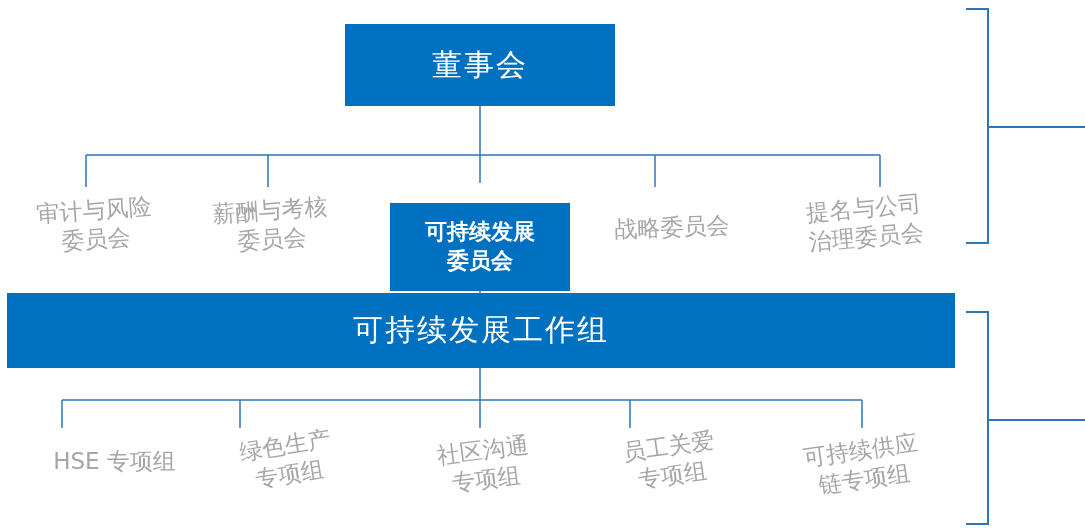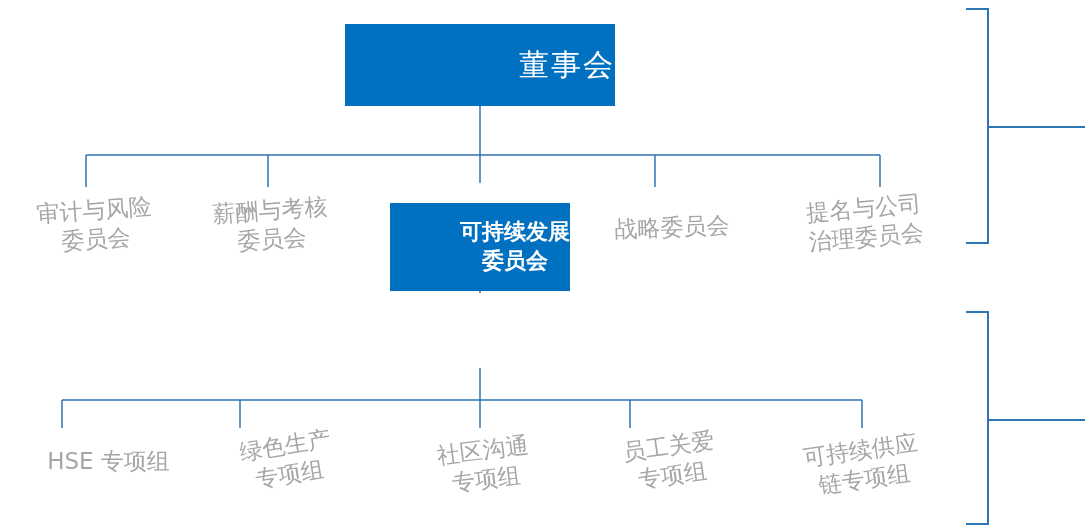--- a/index.html
+++ b/index.html
@@ -27,21 +27,20 @@
     display: flex;
     align-items: center;
     justify-content: center;
     text-align: center;
     white-space: pre-line;
     box-sizing: border-box;
   }
   .blue-box {
     background: var(--primary-blue, #0070C0);
     color: #ffffff;
-    justify-content: flex-end;
   }
   .board {
     left: 345px; top: 24px;
     width: 270px; height: 82px;
     font-size: 30px;
     letter-spacing: 2px;
   }
   .committee-highlight {
     left: 390px; top: 183px;
     width: 180px; height: 88px;
@@ -61,21 +60,21 @@
     font-size: 23px;
     line-height: 1.28;
     background: transparent;
   }
   
   .c0 { left: 10px;  top: 196px; width: 170px; transform: rotate(-4deg); }
   .c1 { left: 186px; top: 196px; width: 170px; transform: rotate(-4deg); }
   .c3 { left: 587px; top: 213px; width: 170px; transform: rotate(-2deg); }
   .c4 { left: 780px; top: 194px; width: 170px; transform: rotate(-5deg); }
   
-  .t0 { left: 26px;  top: 447px; width: 165px; align-items: center; }
+  .t0 { left: 32px;  top: 447px; width: 165px; align-items: center; }
   .t1 { left: 205px; top: 431px; width: 165px; transform: rotate(-9deg); }
   .t2 { left: 402px; top: 436px; width: 165px; transform: rotate(-7deg); }
   .t3 { left: 588px; top: 432px; width: 165px; transform: rotate(-8deg); }
   .t4 { left: 780px; top: 436px; width: 165px; transform: rotate(-8deg); }
 </style>
 </head>
 <body>
 
 <div id="stage">
 
@@ -125,20 +124,23 @@
 委员会</span>
   </div>
   <div class="node muted-label c3">
     <span>战略委员会</span>
   </div>
   <div class="node muted-label c4">
     <span>提名与公司
 治理委员会</span>
   </div>
 
+  <div class="node blue-box working-bar">
+    <span>可持续发展工作组</span>
+  </div>
 
   <div class="node muted-label t0">
     <span>HSE 专项组</span>
   </div>
   <div class="node muted-label t1">
     <span>绿色生产
 专项组</span>
   </div>
   <div class="node muted-label t2">
     <span>社区沟通

